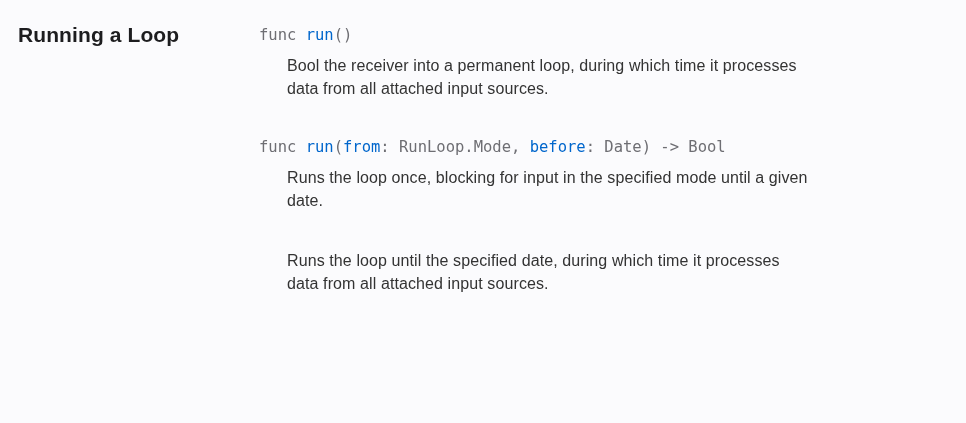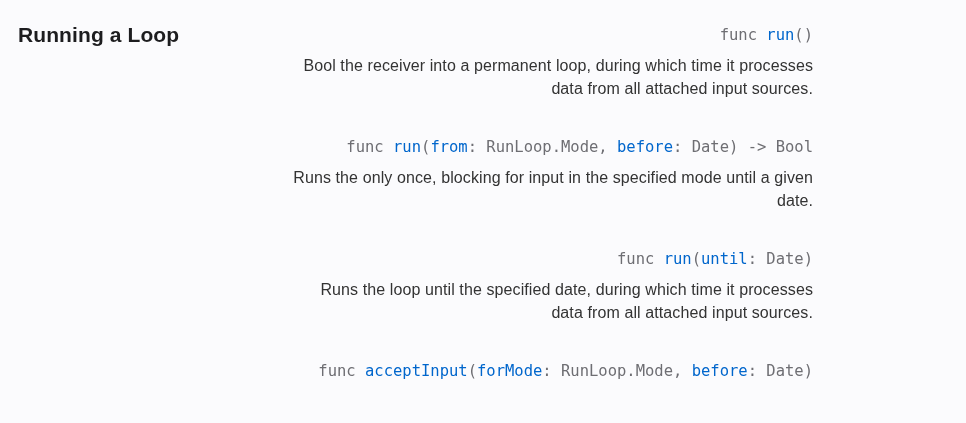--- a/index.html
+++ b/index.html
@@ -23,21 +23,20 @@
   .section-title {
     font-size: 21px;
     font-weight: 700;
     color: #1d1d1f;
     letter-spacing: 0.1px;
     line-height: 1.2;
   }
   .api-list {
     flex: 1 1 auto;
     padding-top: 3px;
-    text-align: right;
   }
   .api-item {
     margin-bottom: 37px;
   }
   .api-item:last-child {
     margin-bottom: 0;
   }
   .decl {
     font-family: "DejaVu Sans Mono", "Liberation Mono", monospace;
     font-size: 15.5px;
@@ -71,26 +70,24 @@
 
   <div class="api-list">
 
     <div class="api-item">
       <div class="decl"><span class="tok-plain">func </span><span class="tok-link">run</span><span class="tok-plain">()</span></div>
       <p class="desc">Bool the receiver into a permanent loop, during which time it processes data from all attached input sources.</p>
     </div>
 
     <div class="api-item">
       <div class="decl"><span class="tok-plain">func </span><span class="tok-link">run</span><span class="tok-plain">(</span><span class="tok-link">from</span><span class="tok-plain">: RunLoop.Mode, </span><span class="tok-link">before</span><span class="tok-plain">: Date) -&gt; Bool</span></div>
-      <p class="desc">Runs the only once, blocking for input in the specified mode until a given date.</p>
+      <p class="desc">Runs the loop once, blocking for input in the specified mode until a given date.</p>
     </div>
 
     <div class="api-item">
-      <div class="decl"><span class="tok-plain">func </span><span class="tok-link">run</span><span class="tok-plain">(</span><span class="tok-link">until</span><span class="tok-plain">: Date)</span></div>
       <p class="desc">Runs the loop until the specified date, during which time it processes data from all attached input sources.</p>
     </div>
 
     <div class="api-item">
-      <div class="decl"><span class="tok-plain">func </span><span class="tok-link">acceptInput</span><span class="tok-plain">(</span><span class="tok-link">forMode</span><span class="tok-plain">: RunLoop.Mode, </span><span class="tok-link">before</span><span class="tok-plain">: Date)</span></div>
     </div>
 
   </div>
 </div>
 
 </body></html>

